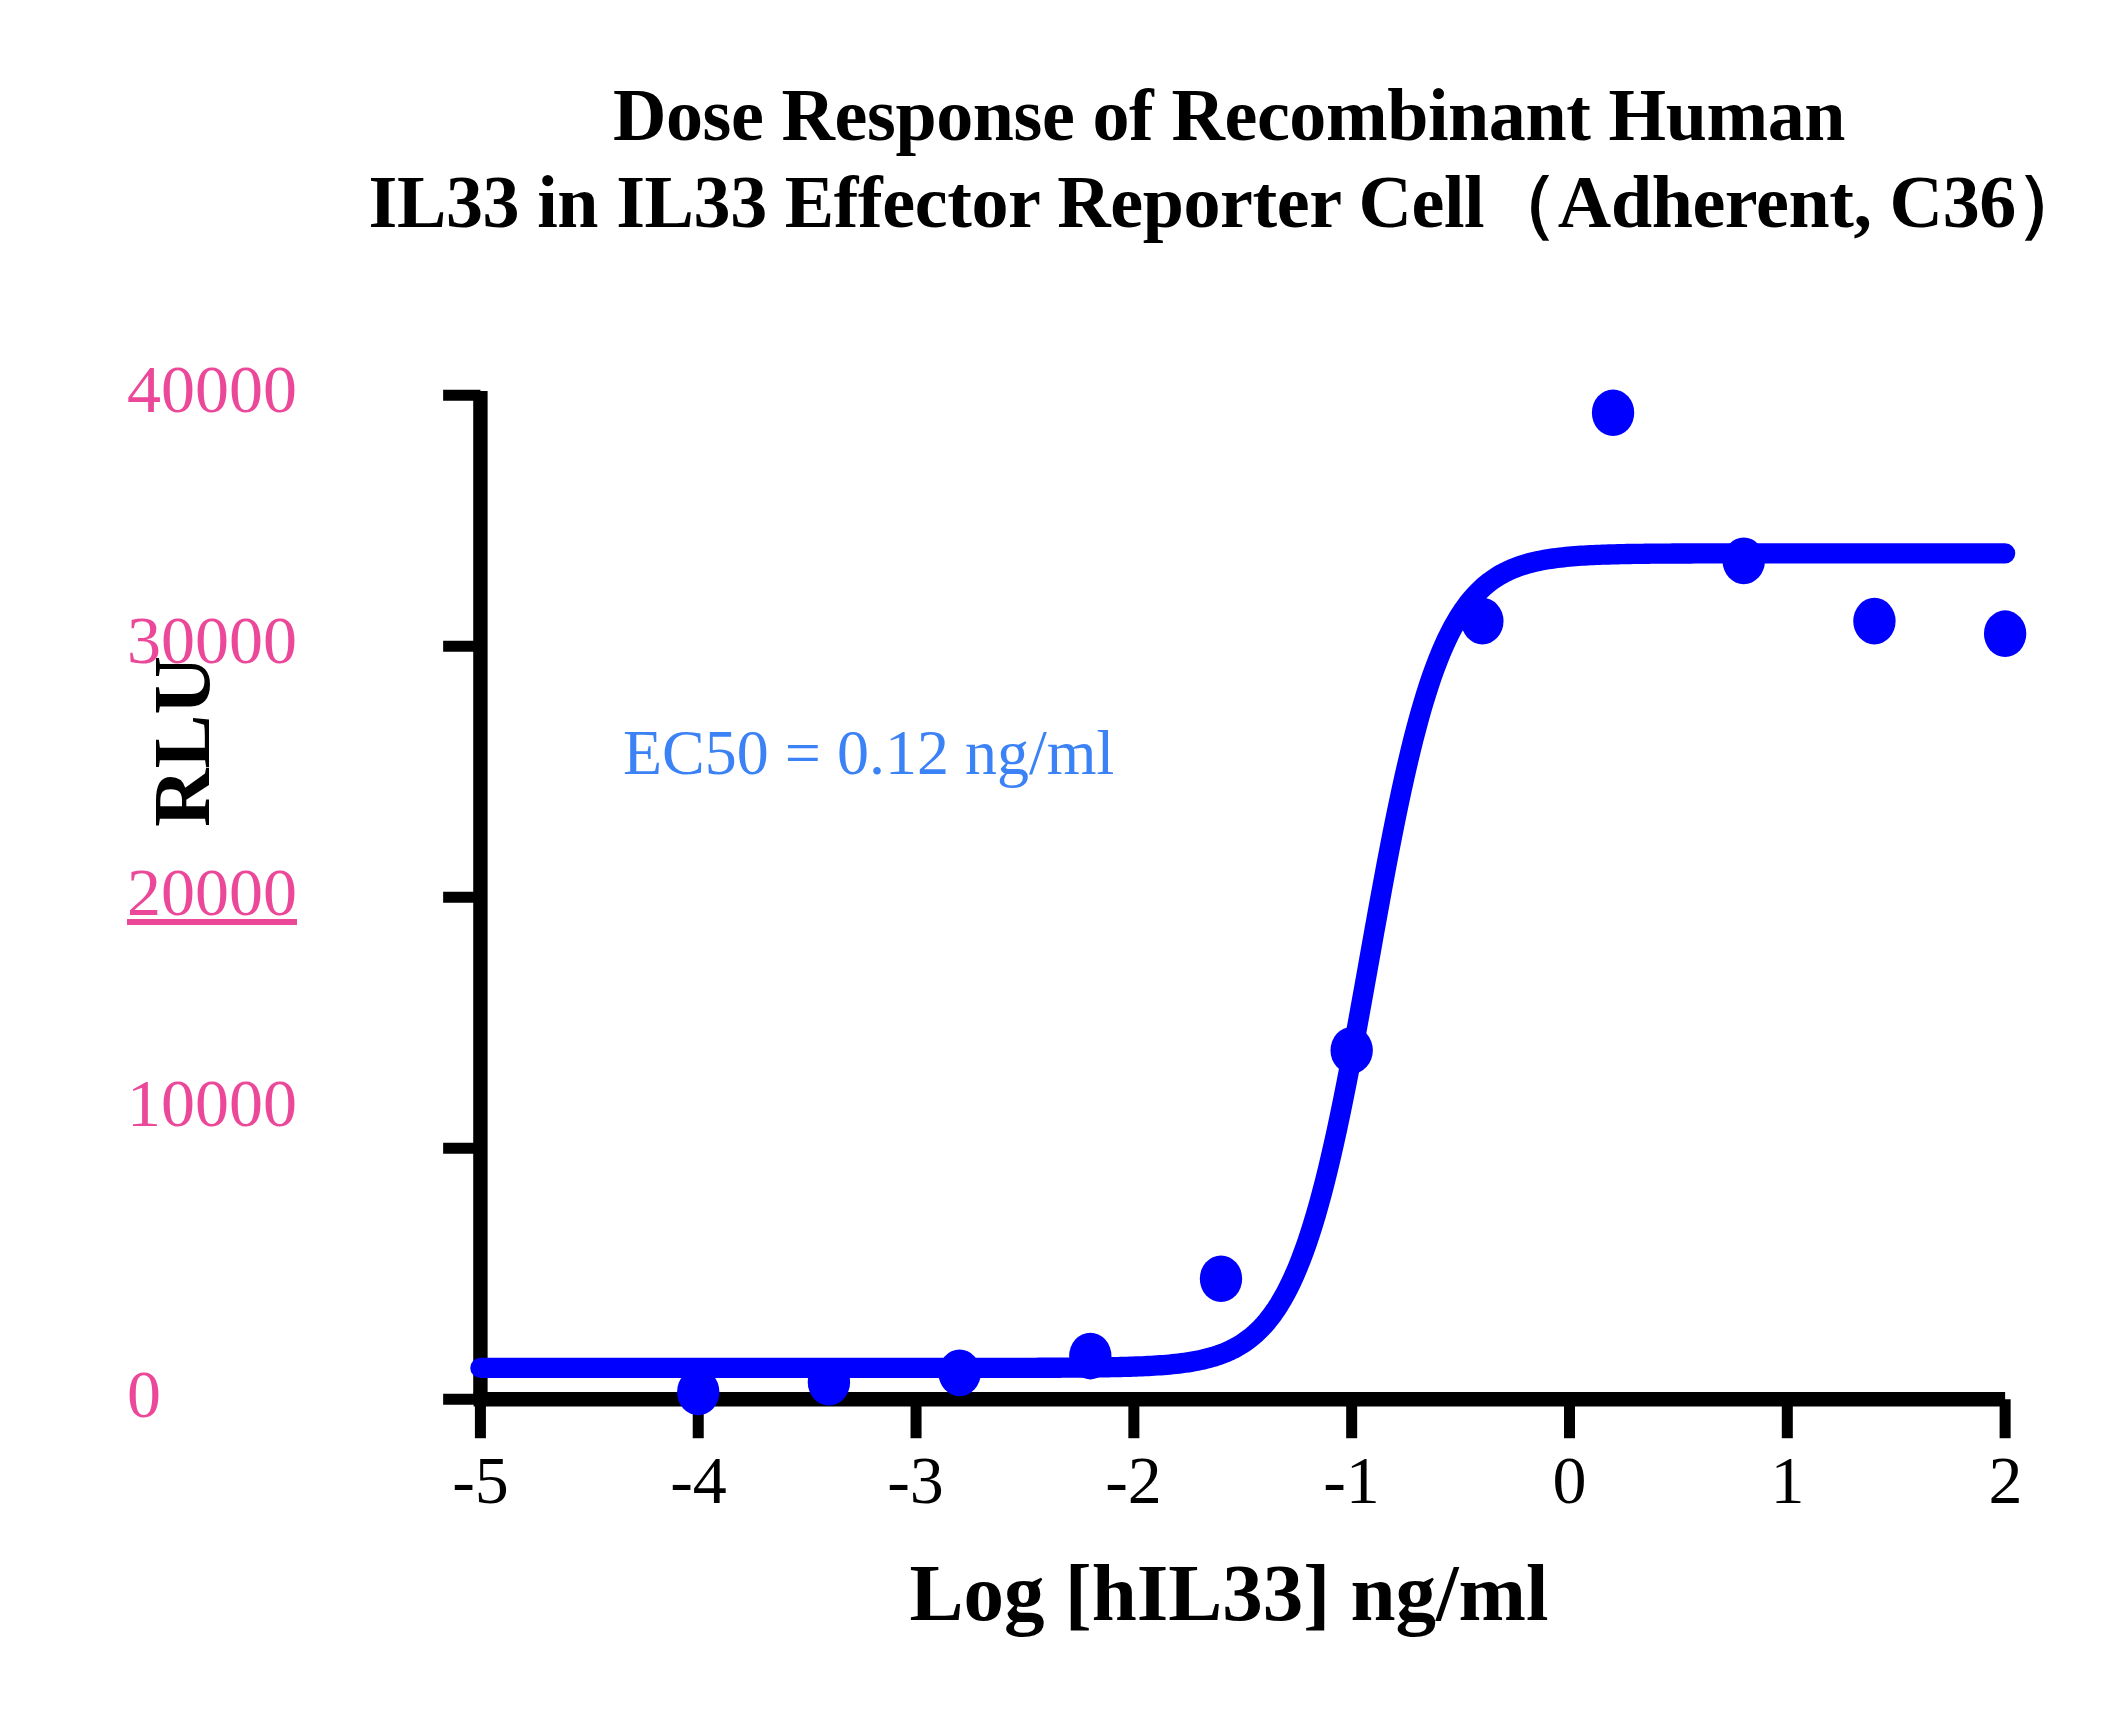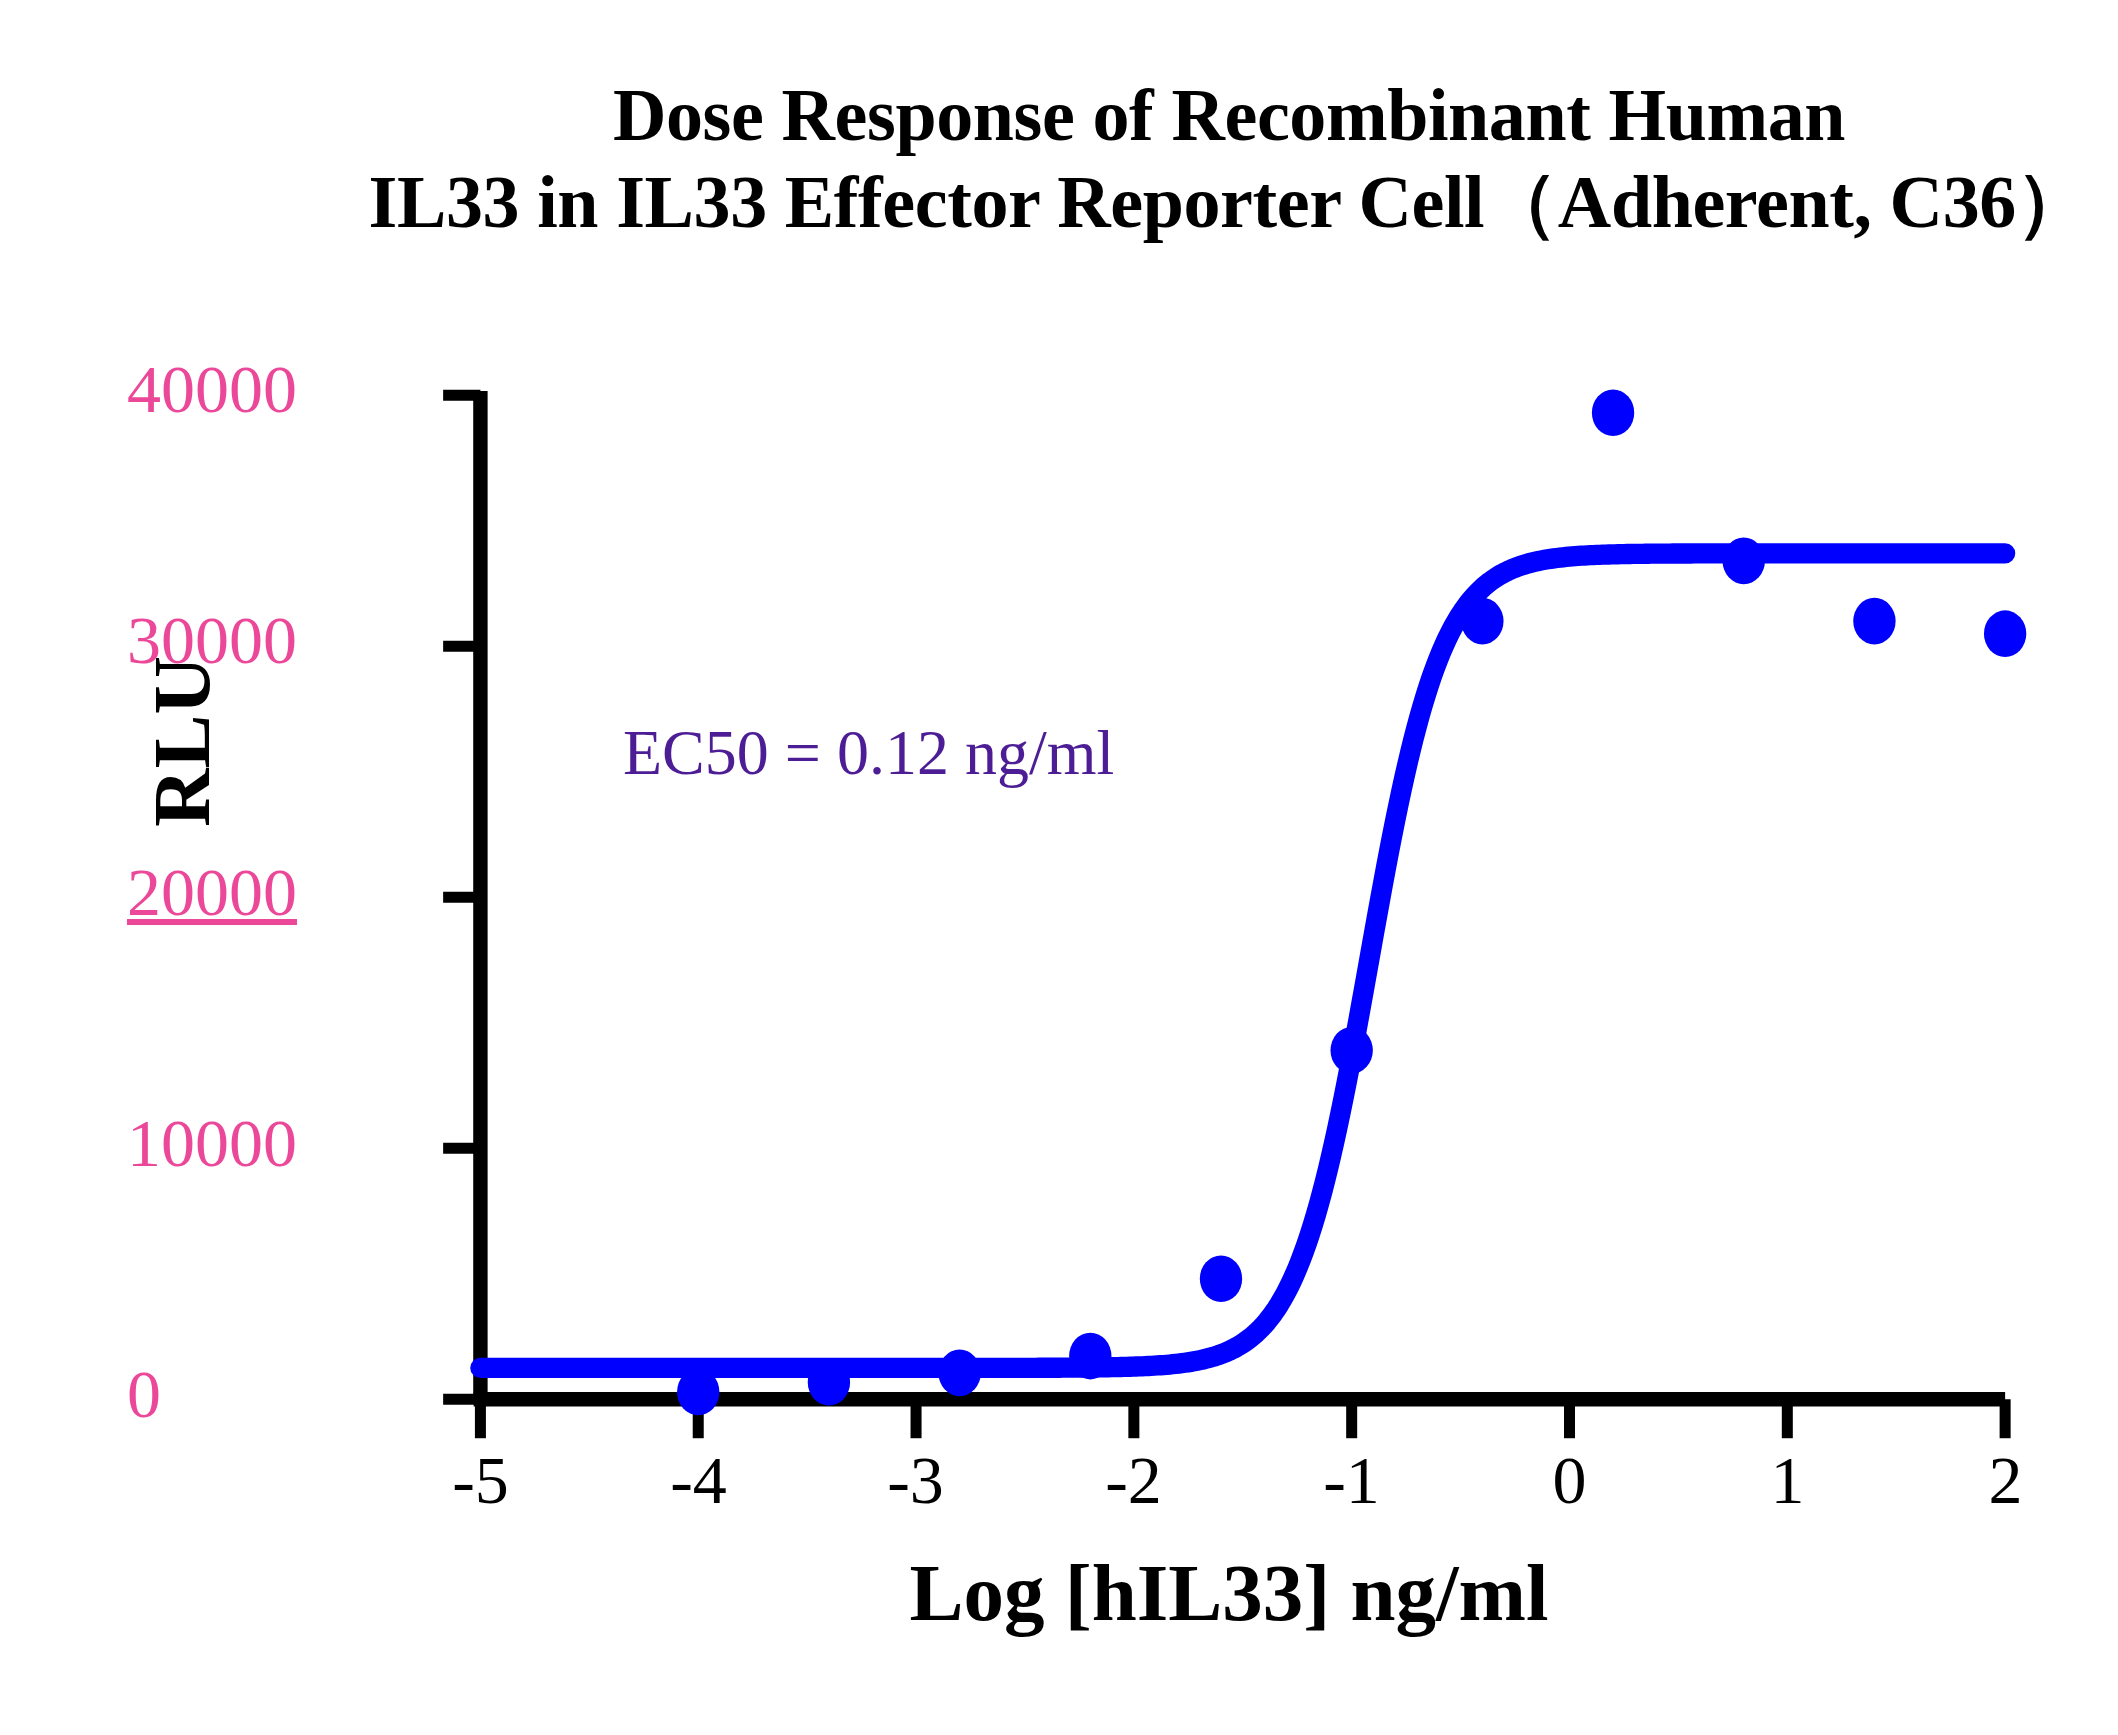--- a/index.html
+++ b/index.html
@@ -30,21 +30,21 @@
   .ytick-label{
     position:absolute;font-size:68px;color:#ec4899;
     font-family:"Liberation Serif",serif;white-space:nowrap;
   }
   .xtick-label{
     position:absolute;text-align:center;font-size:68px;color:#000;
     font-family:"Liberation Serif",serif;white-space:nowrap;
   }
   #ec50-annotation{
     position:absolute;left:623px;top:716px;
-    font-size:64px;color:#4c1d95;font-family:"Liberation Serif",serif;
+    font-size:64px;color:#3b82f6;font-family:"Liberation Serif",serif;
     white-space:nowrap;
   }
 </style>
 </head>
 <body>
 
 <div id="figure">
 
   <div id="chart-title">
     <span class="tline">Dose Response of Recombinant Human</span>
@@ -88,21 +88,21 @@
         <ellipse cx="3499.06" cy="1465.25" rx="50" ry="55" fill="#0000FF"></ellipse>
         <ellipse cx="3807.54" cy="973.47" rx="50" ry="55" fill="#0000FF"></ellipse>
         <ellipse cx="4116.03" cy="1323.05" rx="50" ry="55" fill="#0000FF"></ellipse>
         <ellipse cx="4424.51" cy="1465.25" rx="50" ry="55" fill="#0000FF"></ellipse>
         <ellipse cx="4733.00" cy="1494.88" rx="50" ry="55" fill="#0000FF"></ellipse>
       </g>
   </svg>
 
   <div id="ytick-labels">
       <div class="ytick-label" style="left: 127px; width: 305px; top: 1355px;">0</div>
-      <div class="ytick-label" style="left: 127px; width: 305px; top: 1104px;">10000</div>
+      <div class="ytick-label" style="left: 127px; width: 305px; top: 1064px;">10000</div>
       <div class="ytick-label" style="left: 127px; width: 305px; top: 853px; text-decoration: underline;">20000</div>
       <div class="ytick-label" style="left: 127px; width: 305px; top: 601px;">30000</div>
       <div class="ytick-label" style="left: 127px; width: 305px; top: 350px;">40000</div>
     </div>
   <div id="xtick-labels">
       <div class="xtick-label" style="left: 396px; width: 169px; top: 1441px;">-5</div>
       <div class="xtick-label" style="left: 614px; width: 169px; top: 1441px;">-4</div>
       <div class="xtick-label" style="left: 831px; width: 169px; top: 1441px;">-3</div>
       <div class="xtick-label" style="left: 1049px; width: 169px; top: 1441px;">-2</div>
       <div class="xtick-label" style="left: 1267px; width: 169px; top: 1441px;">-1</div>

